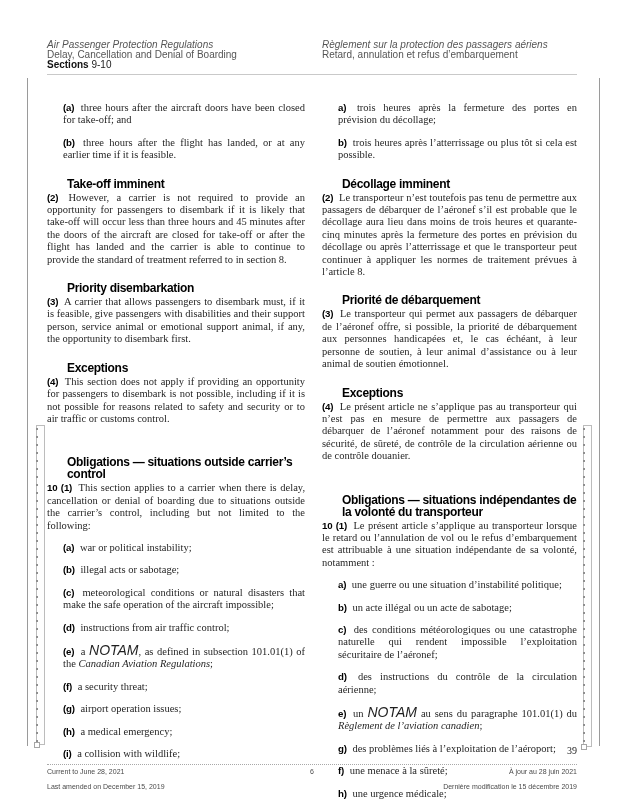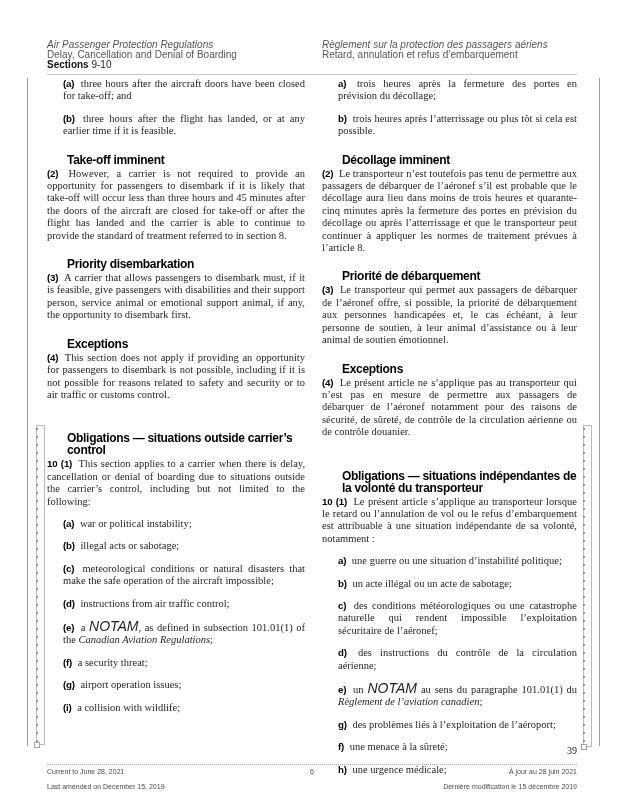--- a/index.html
+++ b/index.html
@@ -22,21 +22,21 @@
   .vrule.right{left:599px;}
   
   .changebar{position:absolute;width:7px;border:1px solid #bcbcbc;background:#fefefe;}
   .changebar::before{content:"";position:absolute;left:-1px;top:2px;bottom:2px;width:2px;
     background:repeating-linear-gradient(to bottom,#8f8f8f 0 1.6px,transparent 1.6px 8px);}
   .changebar::after{content:"";position:absolute;left:-3px;bottom:-4px;width:4px;height:4px;
     border:1px solid #a5a5a5;background:#fff;}
   .changebar.left{left:36px;top:425px;height:318px;}
   .changebar.right{left:583px;top:425px;height:320px;}
   
-  .main{position:absolute;top:68px;left:47px;width:530px;display:flex;}
+  .main{position:absolute;top:92px;left:47px;width:530px;display:flex;}
   .col{width:258px;margin-right:17px;font-size:10.5px;line-height:12.4px;}
   .col.fr{width:255px;margin-right:0;}
   .para{margin-top:10px;text-align:justify;hyphens:auto;-webkit-hyphens:auto;}
   .para.sub{margin-left:16px;}
   .heading{margin-top:16px;margin-bottom:0;
     font-family:"Liberation Sans","DejaVu Sans",sans-serif;font-weight:bold;
     font-size:12px;letter-spacing:-0.3px;line-height:12px;color:#000;text-align:left;margin-left:20px;}
   .heading.gap{margin-top:31px;}
   .heading + .para{margin-top:2px;}
   .num{font-family:"Liberation Sans","DejaVu Sans",sans-serif;font-weight:bold;
@@ -91,20 +91,21 @@
         <div class="para"><span class="num">(4)</span> <span>This section does not apply if providing an opportunity for passengers to disembark is not possible, including if it is not possible for reasons related to safety and security or to air traffic or customs control.</span></div>
         <div class="heading gap">Obligations — situations outside carrier’s control</div>
         <div class="para"><span class="num">10 (1)</span> <span>This section applies to a carrier when there is delay, cancellation or denial of boarding due to situations outside the carrier’s control, including but not limited to the following:</span></div>
         <div class="para sub"><span class="num">(a)</span> <span>war or political instability;</span></div>
         <div class="para sub"><span class="num">(b)</span> <span>illegal acts or sabotage;</span></div>
         <div class="para sub"><span class="num">(c)</span> <span>meteorological conditions or natural disasters that make the safe operation of the aircraft impossible;</span></div>
         <div class="para sub"><span class="num">(d)</span> <span>instructions from air traffic control;</span></div>
         <div class="para sub"><span class="num">(e)</span> <span>a </span><span class="it-sans">NOTAM</span><span>, as defined in subsection 101.01(1) of the </span><span class="it">Canadian Aviation Regulations</span><span>;</span></div>
         <div class="para sub"><span class="num">(f)</span> <span>a security threat;</span></div>
         <div class="para sub"><span class="num">(g)</span> <span>airport operation issues;</span></div>
+        <div class="para sub"><span class="num">(h)</span> <span>a medical emergency;</span></div>
         <div class="para sub"><span class="num">(i)</span> <span>a collision with wildlife;</span></div>
       </div>
     <div class="col fr" lang="fr">
         <div class="para sub"><span class="num">a)</span> <span>trois heures après la fermeture des portes en prévision du décollage;</span></div>
         <div class="para sub"><span class="num">b)</span> <span>trois heures après l’atterrissage ou plus tôt si cela est possible.</span></div>
         <div class="heading">Décollage imminent</div>
         <div class="para"><span class="num">(2)</span> <span>Le transporteur n’est toutefois pas tenu de permettre aux passagers de débarquer de l’aéronef s’il est probable que le décollage aura lieu dans moins de trois heures et quarante-cinq minutes après la fermeture des portes en prévision du décollage ou après l’atterrissage et que le transporteur peut continuer à appliquer les normes de traitement prévues à l’article 8.</span></div>
         <div class="heading">Priorité de débarquement</div>
         <div class="para"><span class="num">(3)</span> <span>Le transporteur qui permet aux passagers de débarquer de l’aéronef offre, si possible, la priorité de débarquement aux personnes handicapées et, le cas échéant, à leur personne de soutien, à leur animal d’assistance ou à leur animal de soutien émotionnel.</span></div>
         <div class="heading">Exceptions</div>

